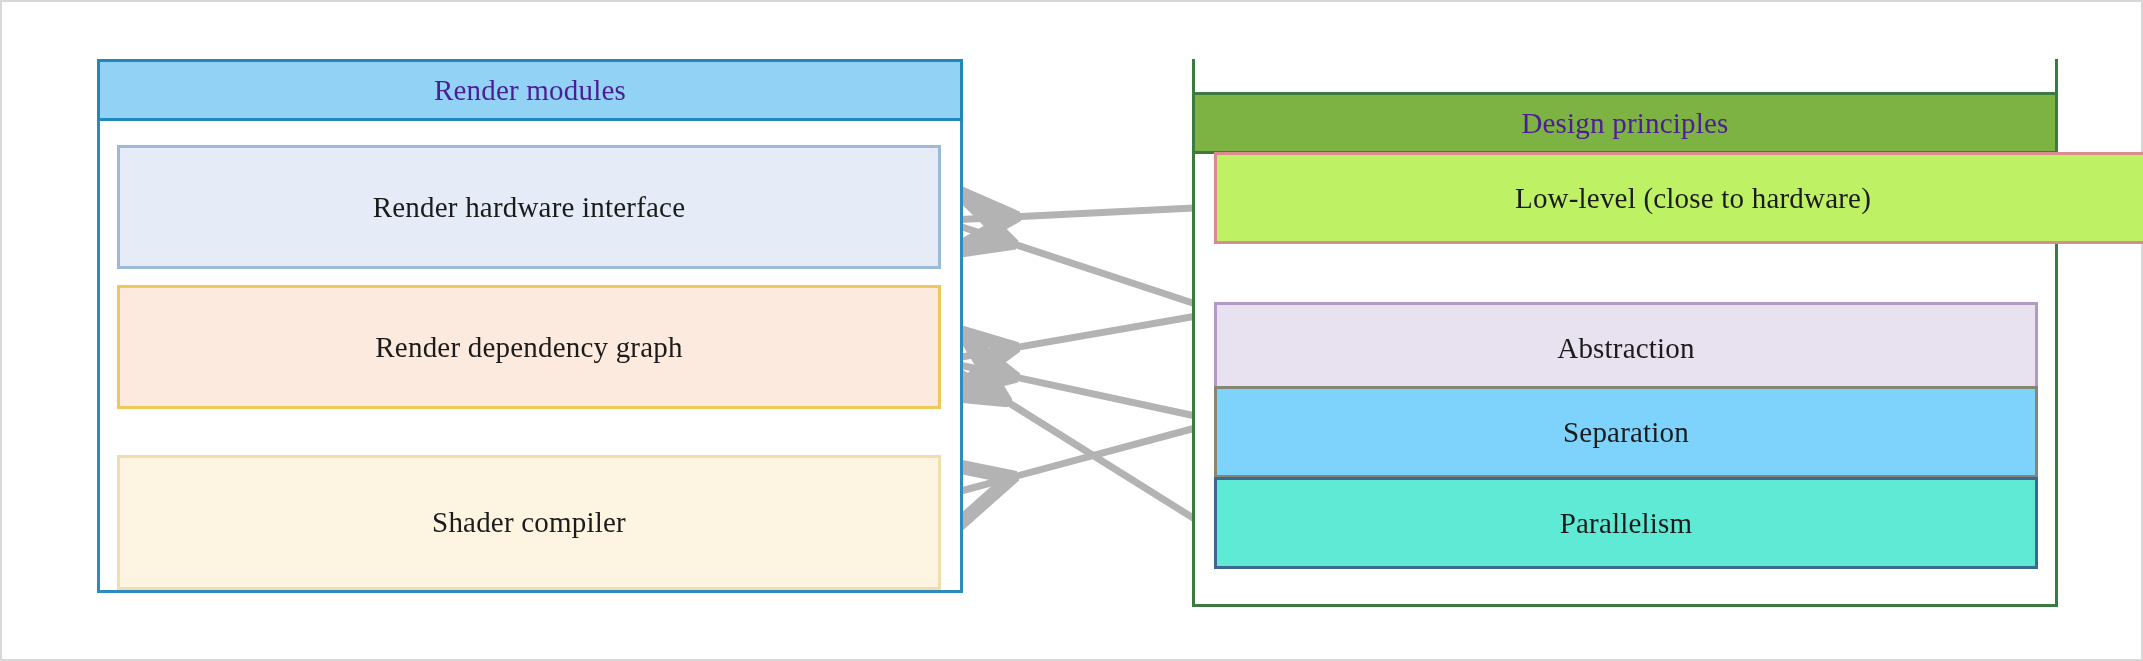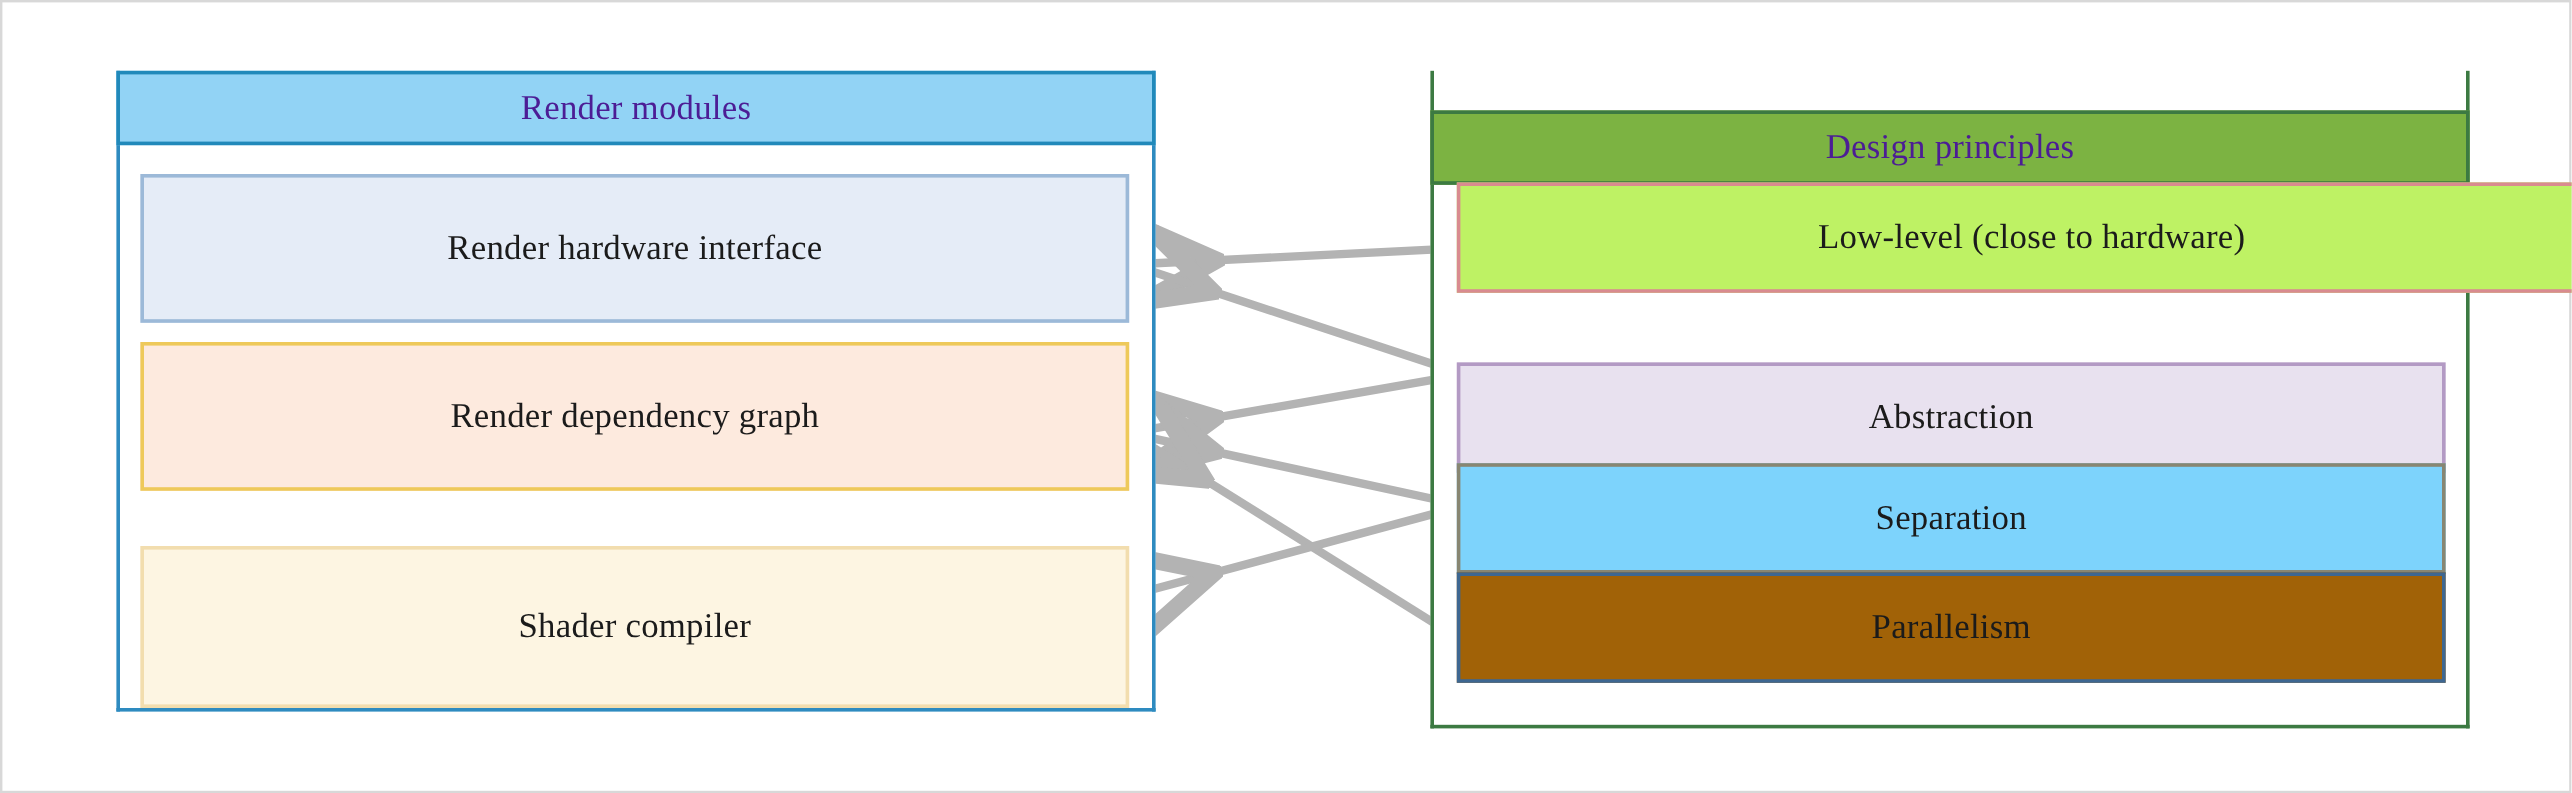--- a/index.html
+++ b/index.html
@@ -18,21 +18,21 @@
   #node-rhi{left:115px;top:143px;width:824px;height:124px;background:#e5ecf7;border:3px solid #9cb9d8;}
   #node-rdg{left:115px;top:283px;width:824px;height:124px;background:#fdeade;border:3px solid #eec95a;}
   #node-shader{left:115px;top:424px;width:824px;height:135px;background:#fdf5e2;border:3px solid #f2ddae;margin-top:29px;}
 
   
   #right-panel{left:1190px;top:57px;width:866px;height:548px;border:3px solid #3c7a42;border-top:none;}
   #right-header{left:1190px;top:57px;width:866px;height:62px;background:#7cb342;border:3px solid #3c7a42;margin-top:33px;}
   #node-lowlevel{left:1212px;top:150px;width:958px;height:92px;background:#bef264;border:3px solid #d98b90;}
   #node-abstraction{left:1212px;top:253px;width:824px;height:92px;background:#e8e1ef;border:3px solid #b39ac4;margin-top:47px;}
   #node-separation{left:1212px;top:364px;width:824px;height:92px;background:#7dd3fc;border:3px solid #888672;margin-top:20px;}
-  #node-parallelism{left:1212px;top:475px;width:824px;height:92px;background:#a16207;border:3px solid #3e6791;}
+  #node-parallelism{left:1212px;top:475px;width:824px;height:92px;background:#5eead4;border:3px solid #3e6791;}
 </style>
 </head>
 <body>
 
 <div id="canvas">
 
   <svg id="links" viewBox="0 0 2143 661" xmlns="http://www.w3.org/2000/svg">
     <defs>
       <marker id="arrL" viewBox="0 0 12 12" refX="11" refY="6" markerWidth="11" markerHeight="11" orient="auto-start-reverse">
         <path d="M 11 1 L 1 6 L 11 11" fill="none" stroke="#b3b3b3" stroke-width="2.2"></path>

